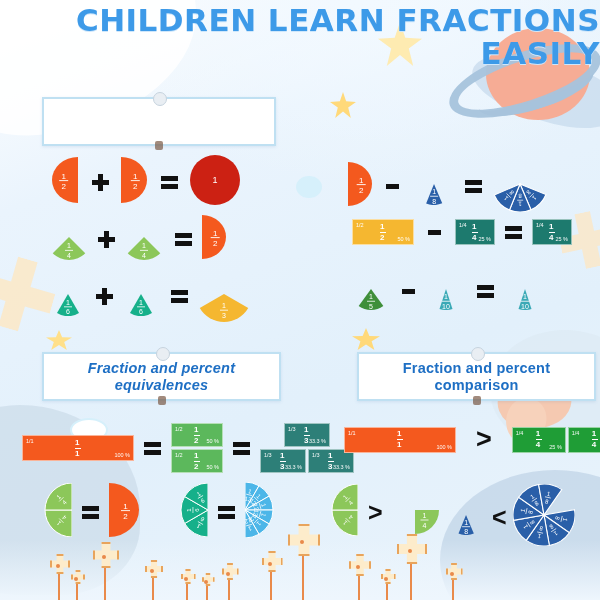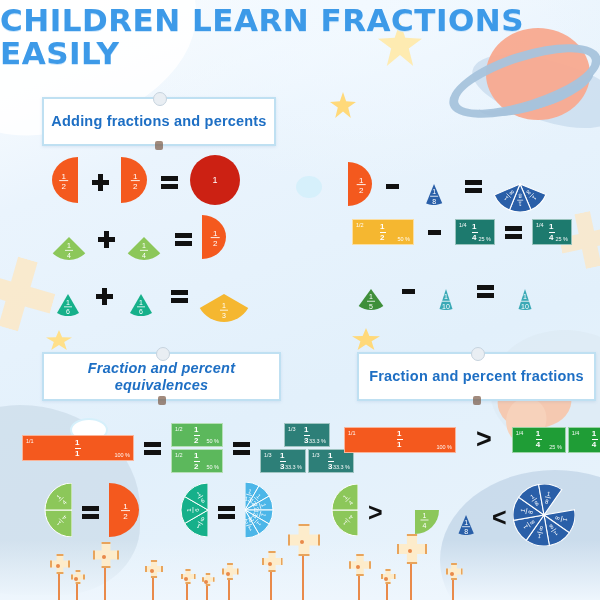--- a/index.html
+++ b/index.html
@@ -217,39 +217,38 @@
       <div class="flw" style="left: 380.5px; bottom: 16px; width: 11px; height: 11px; background: rgb(253, 236, 203);"></div>
       <div class="flw-dot" style="left: 384px; bottom: 19.5px; background: rgb(233, 138, 74);"></div>
       <div class="stem" style="left: 410px; height: 38px; background: rgb(233, 138, 74);"></div>
       <div class="flw" style="left: 397px; bottom: 36px; width: 26px; height: 26px; background: rgb(253, 236, 203);"></div>
       <div class="flw-dot" style="left: 408px; bottom: 47px; background: rgb(233, 138, 74);"></div>
       <div class="stem" style="left: 452px; height: 22px; background: rgb(233, 138, 74);"></div>
       <div class="flw" style="left: 445.5px; bottom: 20px; width: 13px; height: 13px; background: rgb(253, 236, 203);"></div>
       <div class="flw-dot" style="left: 450px; bottom: 24.5px; background: rgb(233, 138, 74);"></div>
     </div>
 
-  <div id="title" style="position:absolute;left:0;top:4px;width:600px;text-align:left;
+  <div id="title" style="position:absolute;left:0;top:4px;width:600px;text-align:right;
               font-size:31px;font-weight:bold;color:#3d9ae8;line-height:1.06;
               letter-spacing:0.5px;text-transform:uppercase;
               font-family:'DejaVu Sans',sans-serif;
               text-shadow:0 1px 0 #cfe7fb;">CHILDREN LEARN FRACTIONS EASILY</div>
 
   <div class="hdr" id="hdr1">
     <span class="pin"></span>
-    <span>Adding fractions and percents</span>
     <span class="clip"></span>
   </div>
   <div class="hdr" id="hdr3">
     <span class="pin"></span>
     <span>Fraction and percent equivalences</span>
     <span class="clip"></span>
   </div>
   <div class="hdr" id="hdr4">
     <span class="pin"></span>
-    <span>Fraction and percent fractions</span>
+    <span>Fraction and percent comparison</span>
     <span class="clip"></span>
   </div>
 
   <div id="eq-layer">
       <div class="row" style="left: 52px; top: 155px;">
         <span class="shape"><svg width="26" height="46" viewBox="0 0 26 46">
             <path d="M 26 0 A 26 23 0 0 0 26 46 Z" fill="#f4591e"></path>
             <text x="11.700000000000001" y="21.5" text-anchor="middle" font-size="8" fill="#fff" font-family="Liberation Sans,sans-serif">1</text>
             <line x1="7.200000000000001" y1="23.6" x2="16.200000000000003" y2="23.6" stroke="#fff" stroke-width="0.9"></line>
             <text x="11.700000000000001" y="32" text-anchor="middle" font-size="8" fill="#fff" font-family="Liberation Sans,sans-serif">2</text>

